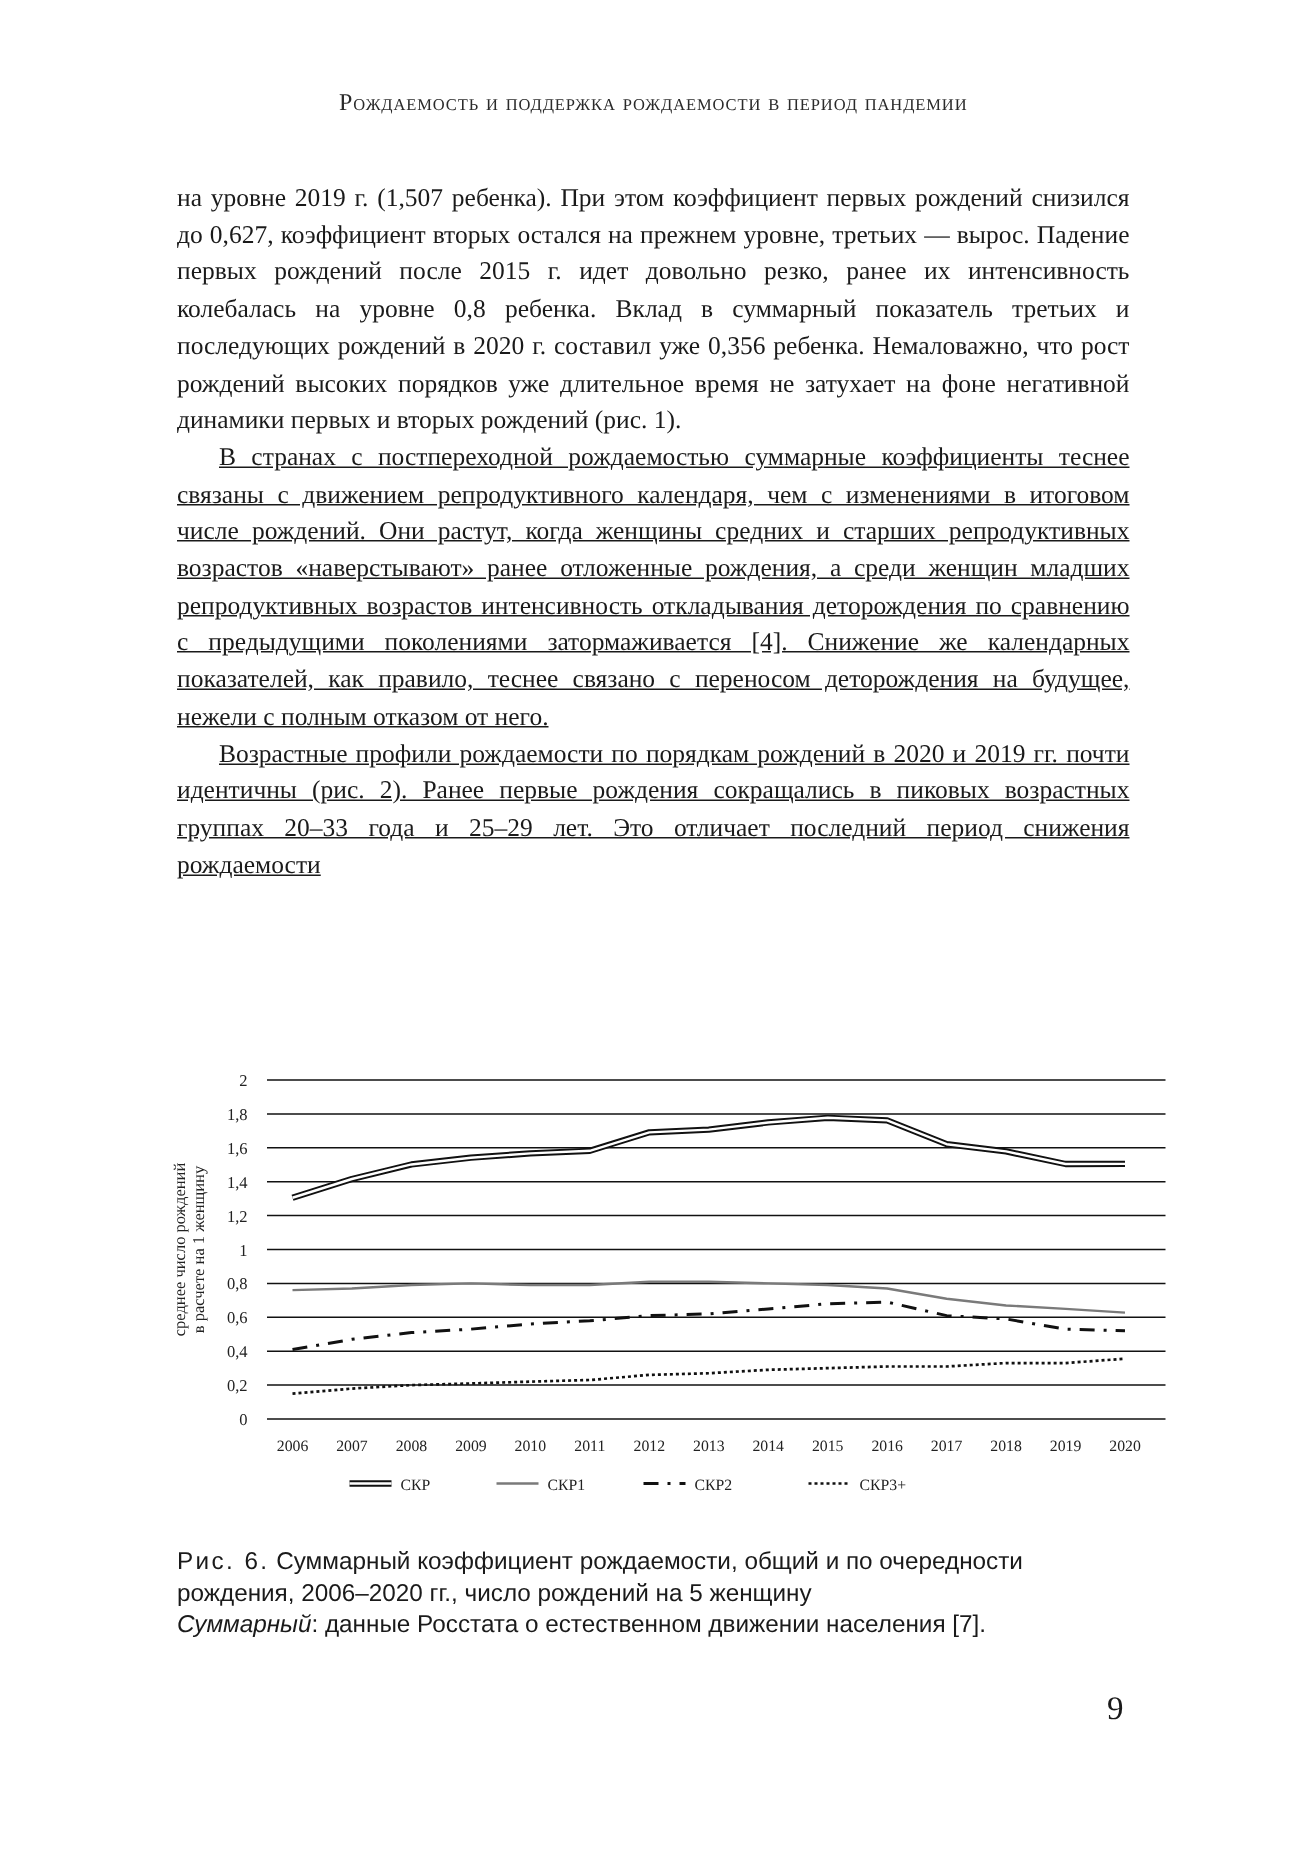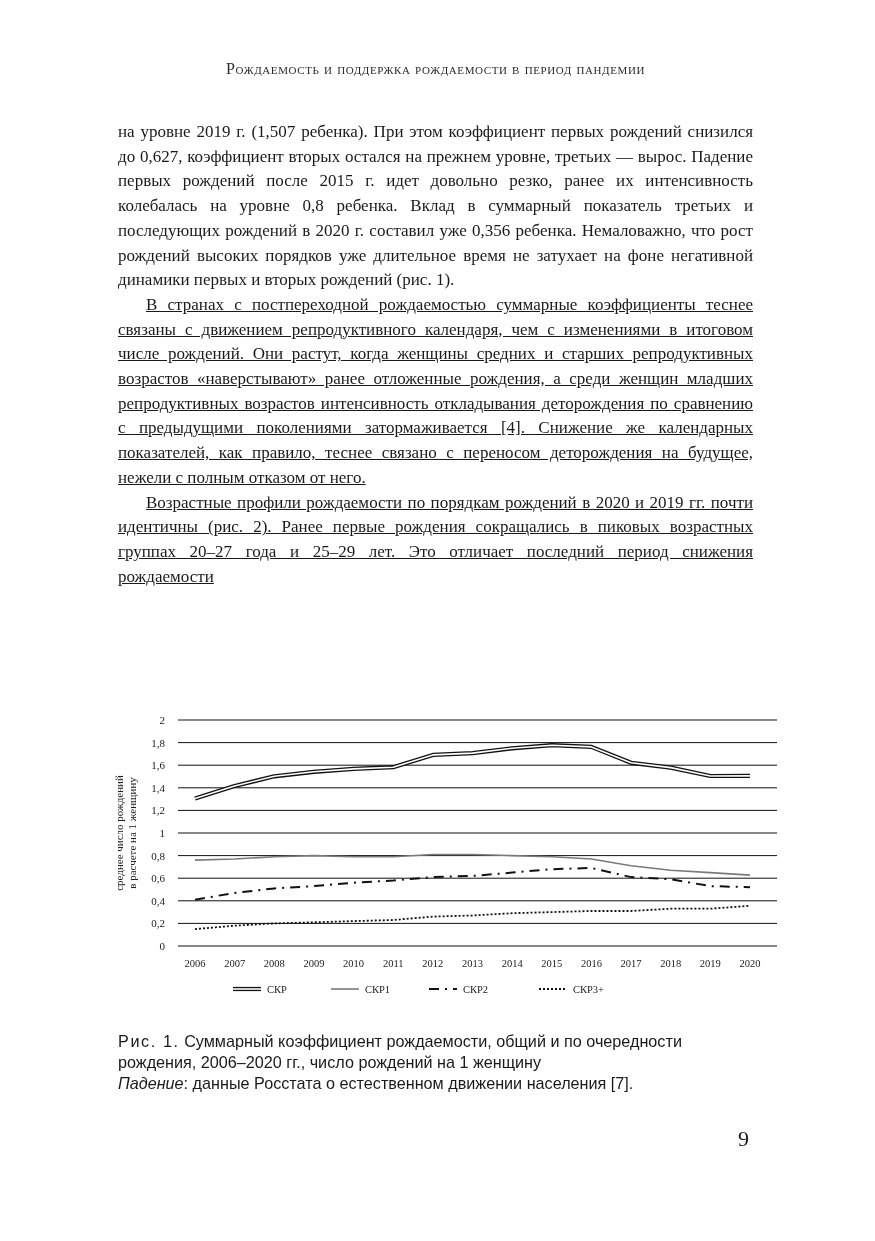--- a/index.html
+++ b/index.html
@@ -16,21 +16,21 @@
   .page-number { position: absolute; top: 1126px; left: 738px; font-size: 22px; }
 </style>
 </head>
 <body>
 
 <div class="running-head">Рождаемость и поддержка рождаемости в период пандемии</div>
 
 <div class="body-text">
   <p>на уровне 2019 г. (1,507 ребенка). При этом коэффициент первых рождений снизился до 0,627, коэффициент вторых остался на прежнем уровне, третьих — вырос. Падение первых рождений после 2015 г. идет довольно резко, ранее их интенсивность колебалась на уровне 0,8 ребенка. Вклад в суммарный показатель третьих и последующих рождений в 2020 г. составил уже 0,356 ребенка. Немаловажно, что рост рождений высоких порядков уже длительное время не затухает на фоне негативной динамики первых и вторых рождений (рис. 1).</p>
   <p class="indent">В странах с постпереходной рождаемостью суммарные коэффициенты теснее связаны с движением репродуктивного календаря, чем с изменениями в итоговом числе рождений. Они растут, когда женщины средних и старших репродуктивных возрастов «навер­стывают» ранее отложенные рождения, а среди женщин младших репродуктивных возрастов интенсивность откладывания деторождения по сравнению с предыдущими поколениями затормаживается [4]. Снижение же календарных показателей, как правило, теснее связано с переносом деторождения на будущее, нежели с полным отказом от него.</p>
-  <p class="indent">Возрастные профили рождаемости по порядкам рождений в 2020 и 2019 гг. почти идентичны (рис. 2). Ранее первые рождения сокращались в пиковых возрастных группах 20–27 года и 25–29 лет. Это отличает последний период снижения рождаемости</p>
+  <p class="indent">Возрастные профили рождаемости по порядкам рождений в 2020 и 2019 гг. почти идентичны (рис. 2). Ранее первые рождения сокращались в пиковых возрастных группах 20–33 года и 25–29 лет. Это отличает последний период снижения рождаемости</p>
 </div>
 
 <div class="chart-wrap">
   <svg id="chart" width="680" height="310" viewBox="0 0 680 310">
       <line x1="73" x2="672" y1="241" y2="241" stroke="#111" stroke-width="1"></line>
       <text x="60" y="245" text-anchor="end" font-size="11" font-family="&quot;Liberation Serif&quot;, &quot;DejaVu Serif&quot;, serif" fill="#222">0</text>
       <line x1="73" x2="672" y1="218.4" y2="218.4" stroke="#111" stroke-width="1"></line>
       <text x="60" y="222.4" text-anchor="end" font-size="11" font-family="&quot;Liberation Serif&quot;, &quot;DejaVu Serif&quot;, serif" fill="#222">0,2</text>
       <line x1="73" x2="672" y1="195.8" y2="195.8" stroke="#111" stroke-width="1"></line>
       <text x="60" y="199.8" text-anchor="end" font-size="11" font-family="&quot;Liberation Serif&quot;, &quot;DejaVu Serif&quot;, serif" fill="#222">0,4</text>
@@ -78,17 +78,17 @@
       <line x1="226" x2="254" y1="284" y2="284" stroke="#7a7a7a" stroke-width="1.6"></line>
       <text x="260" y="288" font-size="10.5" font-family="&quot;Liberation Serif&quot;, &quot;DejaVu Serif&quot;, serif" fill="#222">СКР1</text>
       <line x1="324" x2="352" y1="284" y2="284" stroke="#111" stroke-width="2" stroke-dasharray="10,6,2,6"></line>
       <text x="358" y="288" font-size="10.5" font-family="&quot;Liberation Serif&quot;, &quot;DejaVu Serif&quot;, serif" fill="#222">СКР2</text>
       <line x1="434" x2="462" y1="284" y2="284" stroke="#111" stroke-width="1.8" stroke-dasharray="2,2"></line>
       <text x="468" y="288" font-size="10.5" font-family="&quot;Liberation Serif&quot;, &quot;DejaVu Serif&quot;, serif" fill="#222">СКР3+</text>
     </svg>
 </div>
 
 <div class="caption">
-  <span class="fig-label">Рис. 1.</span><span> Суммарный коэффициент рождаемости, общий и по очередности рождения, 2006–2020 гг., число рождений на 1 женщину</span><br>
-  <span class="src-label">Падение</span><span>: данные Росстата о естественном движении населения [7].</span>
+  <span class="fig-label">Рис. 6.</span><span> Суммарный коэффициент рождаемости, общий и по очередности рождения, 2006–2020 гг., число рождений на 5 женщину</span><br>
+  <span class="src-label">Суммарный</span><span>: данные Росстата о естественном движении населения [7].</span>
 </div>
 
 <div class="page-number">9</div>
 
 </body></html>

